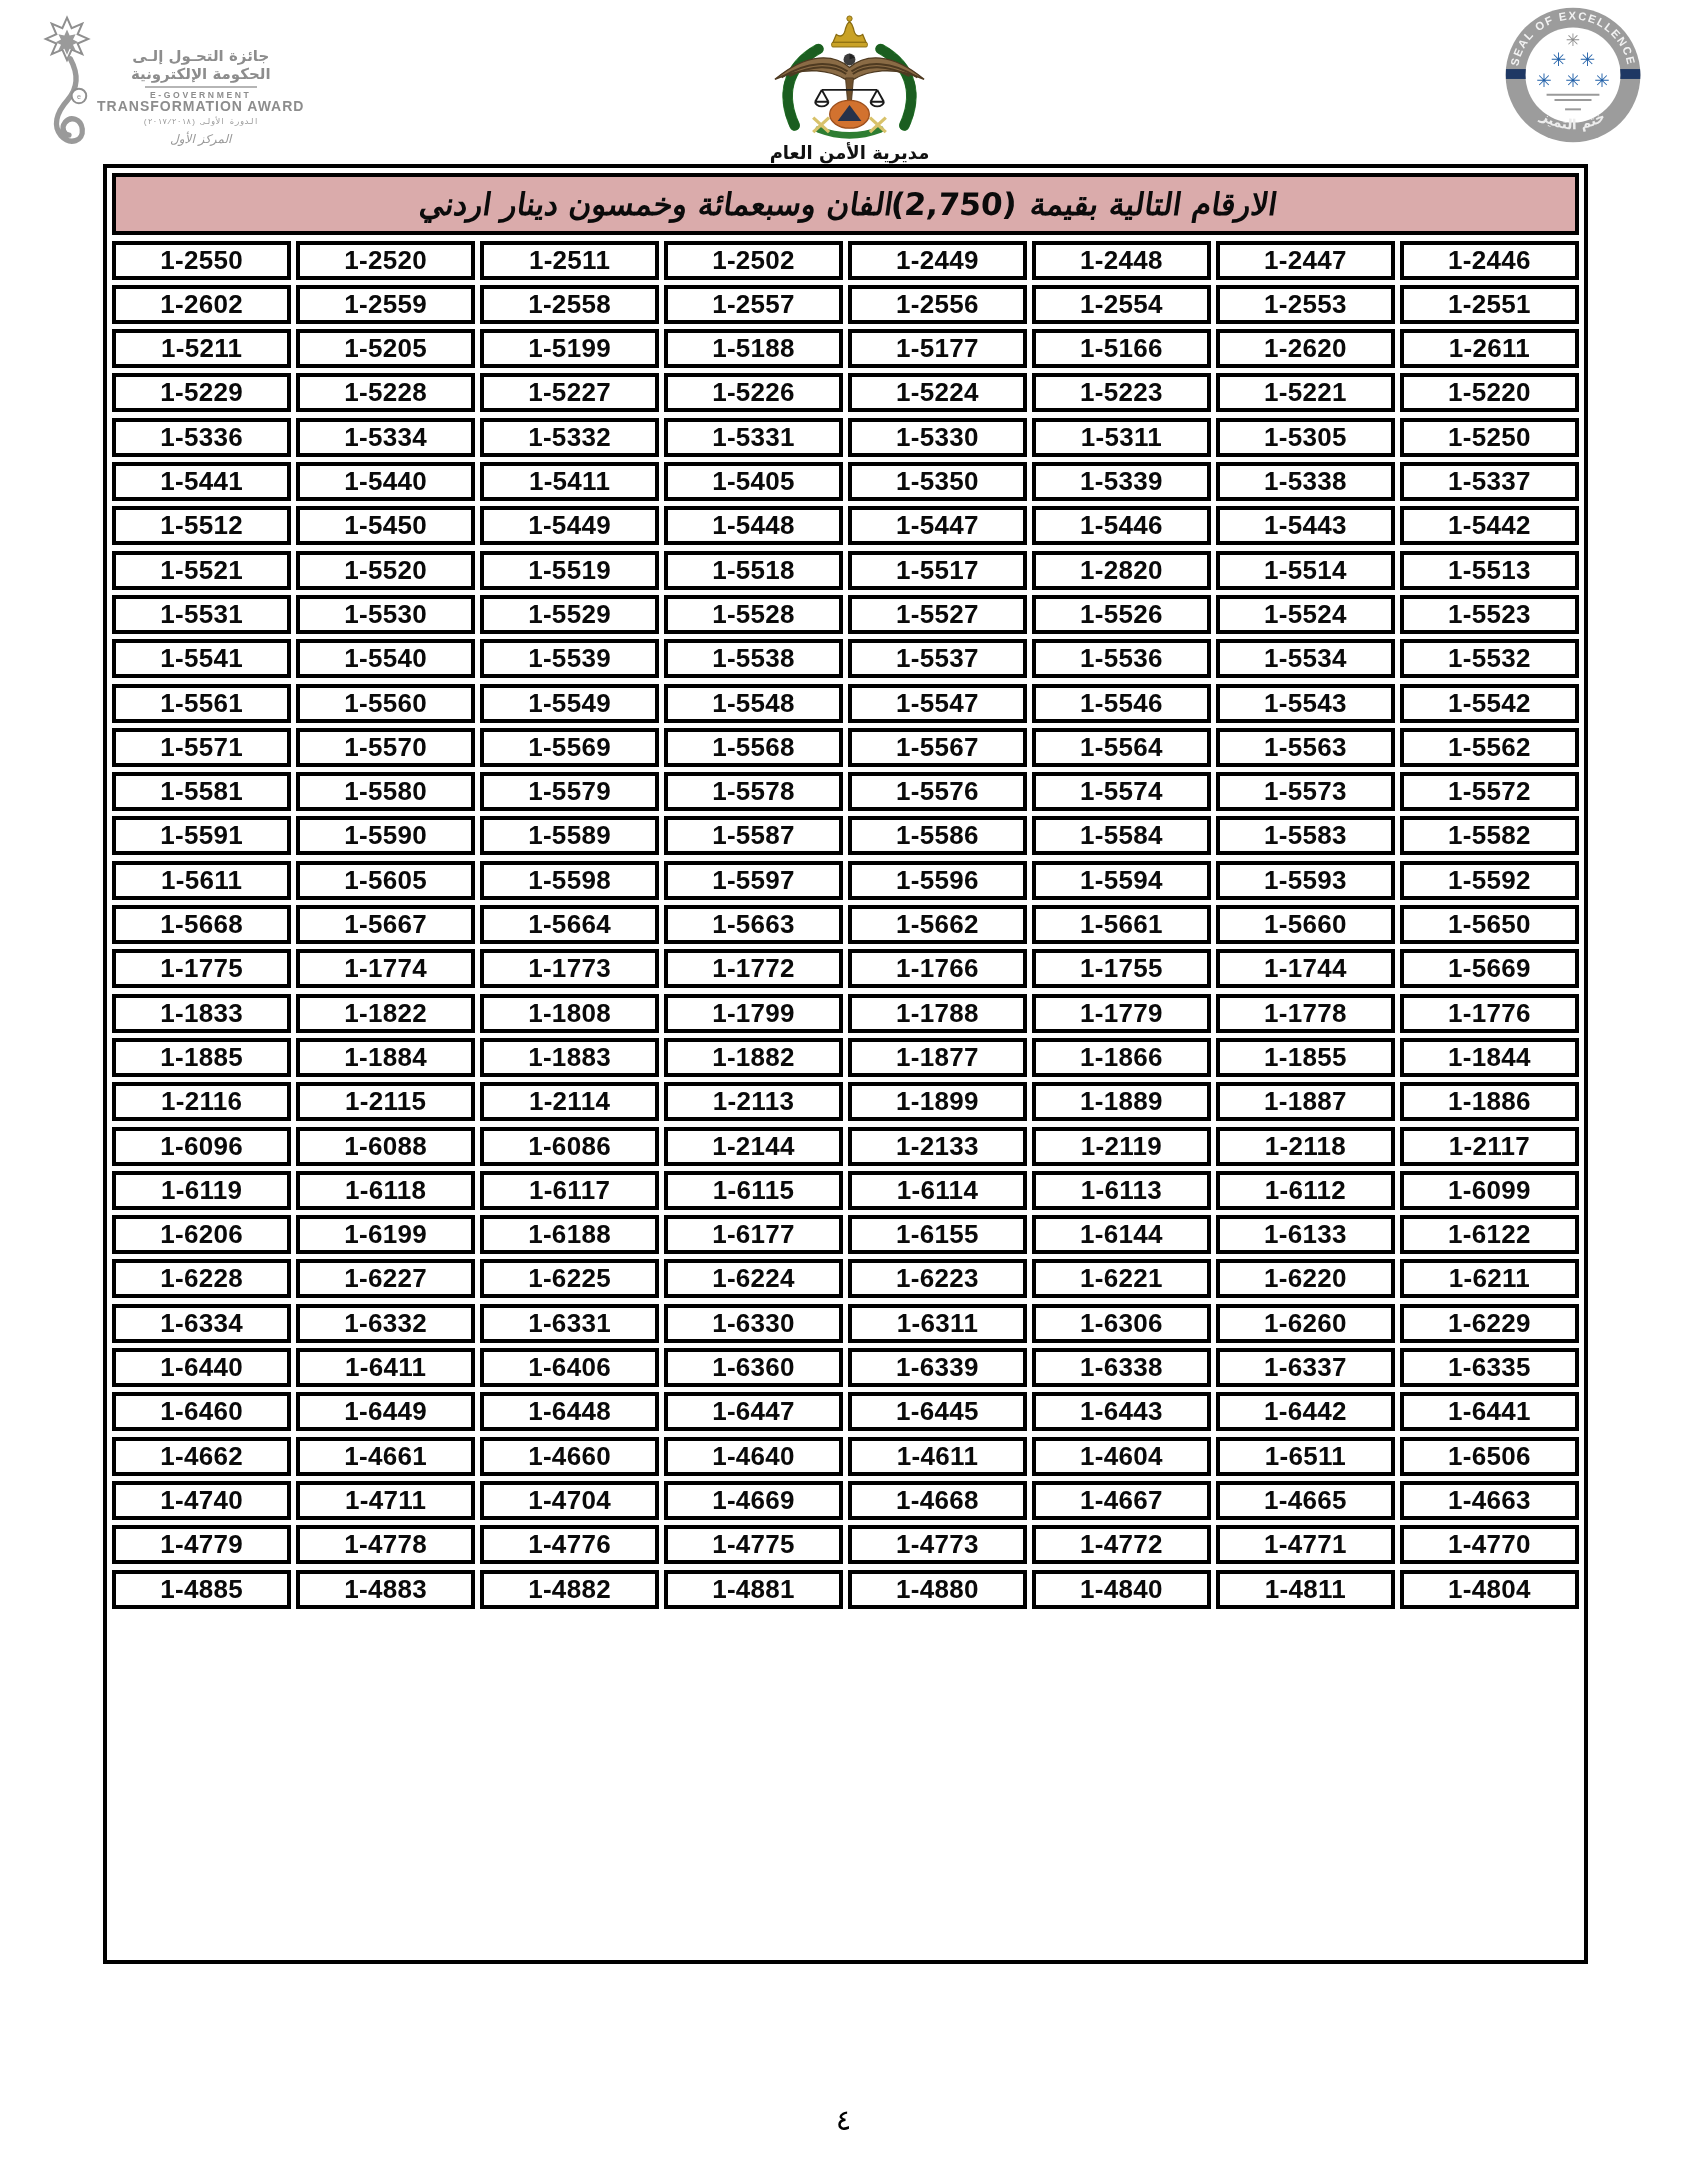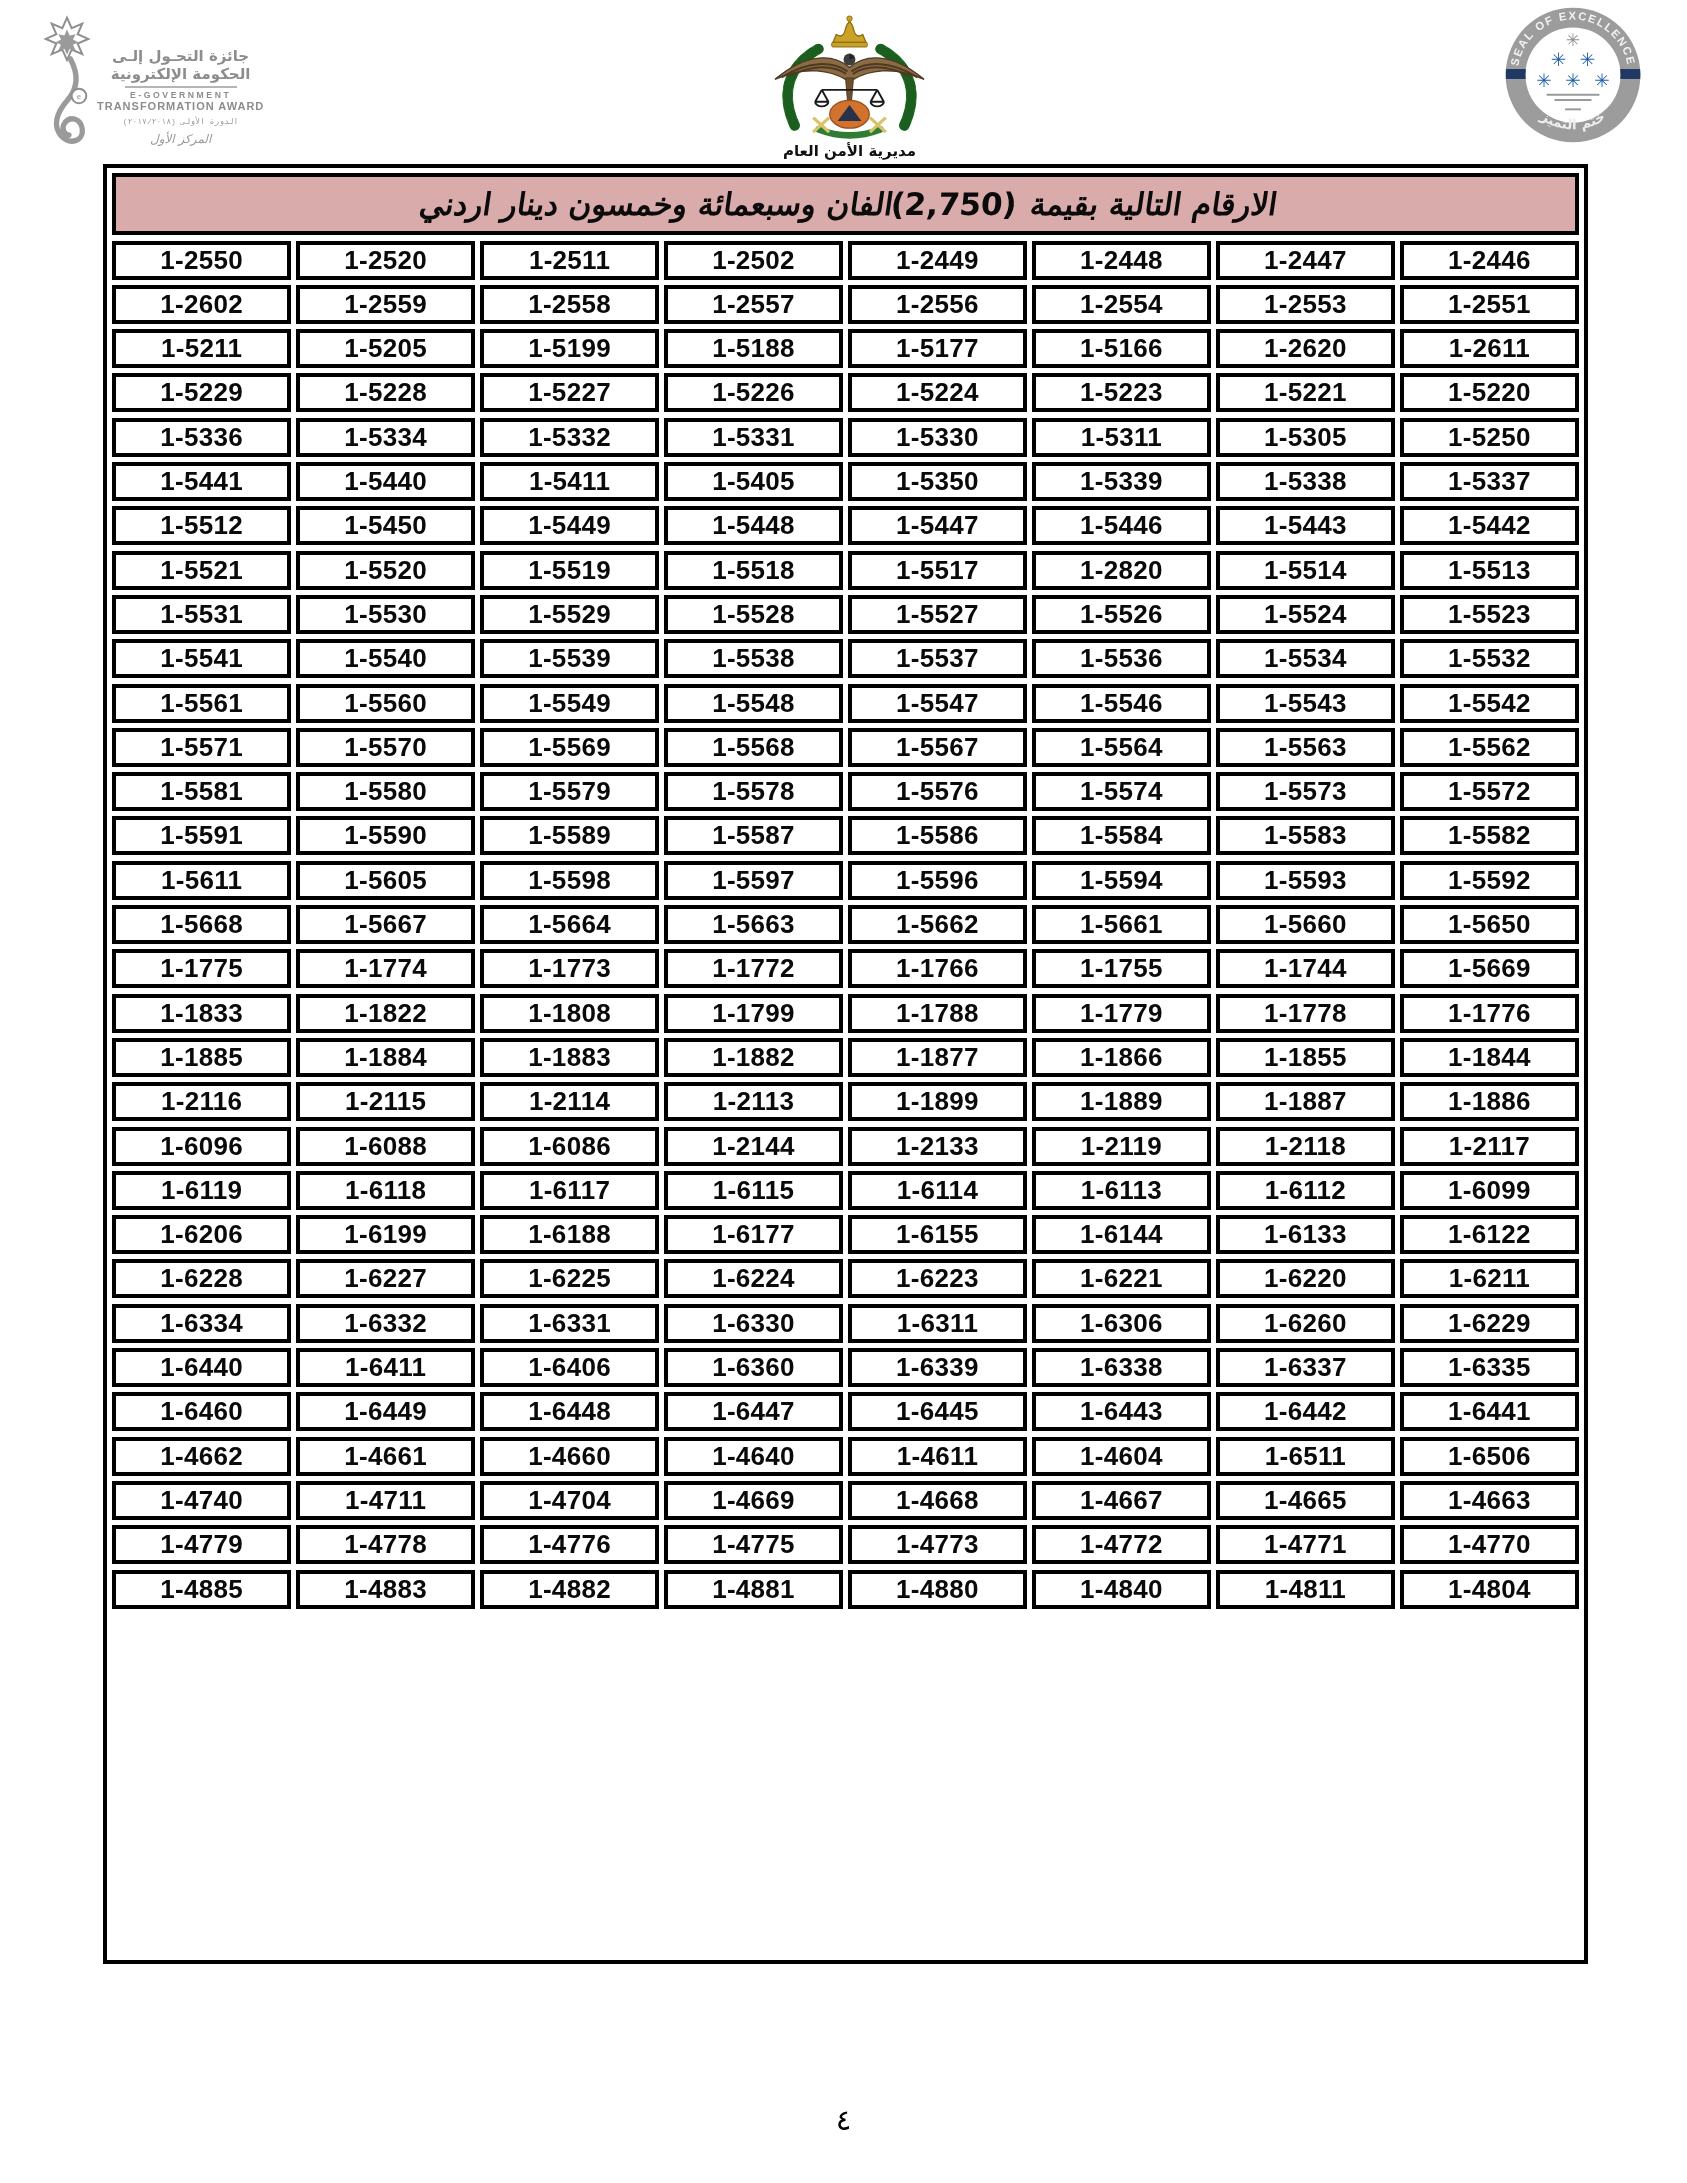--- a/index.html
+++ b/index.html
@@ -7,26 +7,26 @@
     width:1687px;height:2183px;position:relative;background:#ffffff;
     font-family:"Liberation Sans",sans-serif;overflow:hidden;
   }
   
   .award-logo{position:absolute;left:41px;top:14.6px;width:179px;height:136px;display:flex;gap:4px;}
   .award-art{flex:0 0 52px;}
   .award-text{flex:1;display:flex;flex-direction:column;align-items:center;justify-content:flex-start;padding-top:32px;direction:rtl;}
   .award-ar{font-family:"DejaVu Sans",sans-serif;font-weight:bold;color:#8d8d8d;font-size:15px;line-height:18px;white-space:nowrap;}
   .award-rule{width:112px;height:2px;background:#b5b5b5;margin:3.3px 0 2.6px;}
   .award-en{font-size:8.6px;font-weight:bold;color:#8d8d8d;letter-spacing:2.6px;line-height:10.6px;white-space:nowrap;}
-  .award-en2{font-size:11px;font-weight:bold;color:#8d8d8d;letter-spacing:1px;line-height:10.6px;white-space:nowrap;}
+  .award-en2{font-size:14px;font-weight:bold;color:#8d8d8d;letter-spacing:1px;line-height:10.6px;white-space:nowrap;}
   .award-small{font-family:Liberation Mono, monospace;font-size:8px;color:#9a9a9a;margin-top:5.3px;align-self:center;white-space:nowrap;}
   .award-small2{font-family:"DejaVu Sans",sans-serif;font-size:12px;color:#9a9a9a;margin-top:6px;align-self:center;font-style:italic;}
 
   .psd-emblem{position:absolute;left:767px;top:12px;width:165px;height:149px;text-align:center;}
-  .psd-caption{font-family:"DejaVu Sans",sans-serif;font-weight:bold;font-size:15px;color:#111;margin-top:-4px;white-space:nowrap;}
+  .psd-caption{font-family:"DejaVu Sans",sans-serif;font-weight:bold;font-size:18px;color:#111;margin-top:-4px;white-space:nowrap;}
 
   .seal{position:absolute;left:1503px;top:5.3px;width:140px;height:140px;}
 
   
   .frame{
     position:absolute;left:103px;top:164px;width:1485px;height:1800px;
     border:4.6px solid #000;padding:5.3px;box-sizing:border-box;background:#fff;
   }
   .titlebar{
     height:54px;border:4.6px solid #000;background:var(--pink,#DAABAB);

